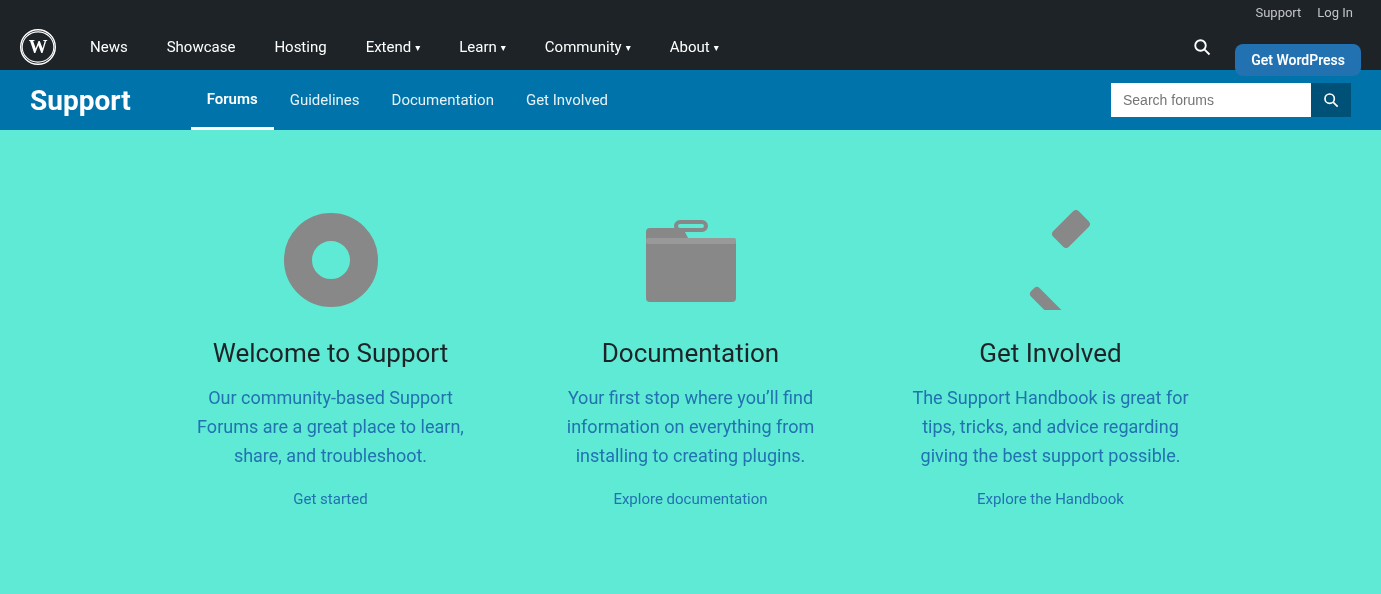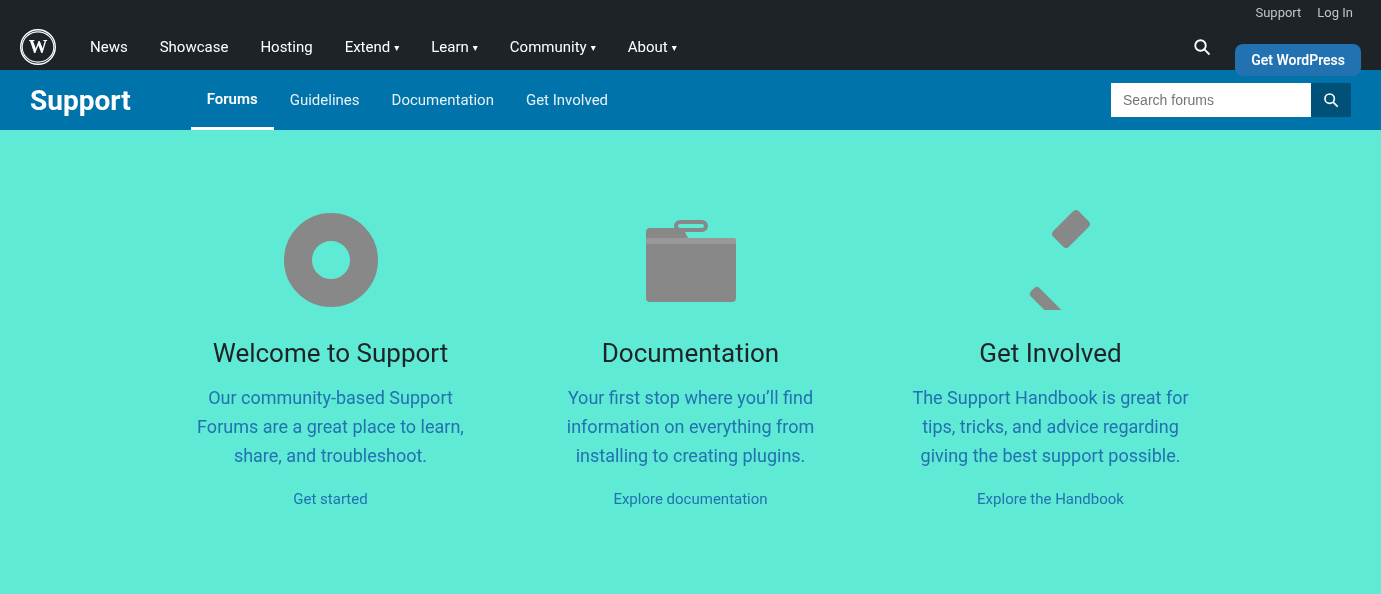--- a/index.html
+++ b/index.html
@@ -16,21 +16,21 @@
       position: relative;
     }
     .wp-logo {
       width: 36px;
       height: 36px;
       margin-right: 24px;
       flex-shrink: 0;
     }
     .top-nav {
       display: flex;
-      gap: 12px;
+      gap: 19px;
       flex: 1;
     }
     .top-nav a {
       color: #fff;
       text-decoration: none;
       font-size: 15px;
       padding: 0 10px;
       height: 46px;
       display: flex;
       align-items: center;

